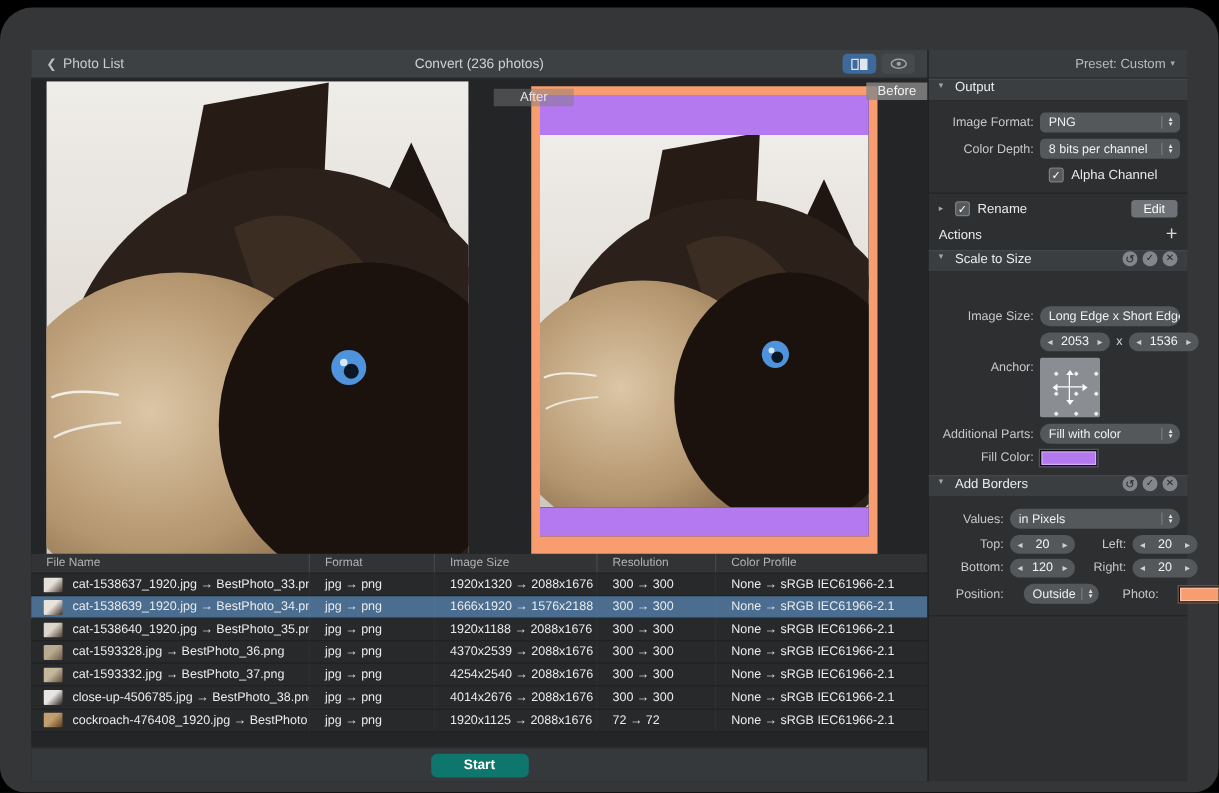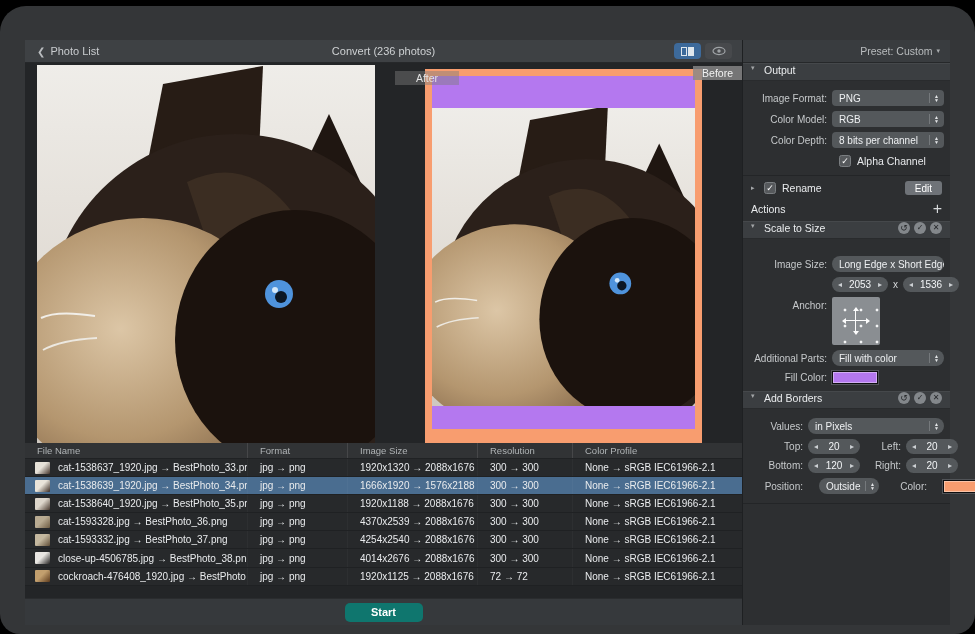--- a/index.html
+++ b/index.html
@@ -299,31 +299,20 @@
             <div class="sel">
               <span>PNG</span>
               <span class="sel-div"></span>
               <span class="sel-chev">
                   <span>▲</span>
                   <span>▼</span>
                 </span>
             </div>
           </div>
           <div class="frow">
-            <span class="flabel">Color Model:</span>
-            <div class="sel">
-              <span>RGB</span>
-              <span class="sel-div"></span>
-              <span class="sel-chev">
-                  <span>▲</span>
-                  <span>▼</span>
-                </span>
-            </div>
-          </div>
-          <div class="frow">
             <span class="flabel">Color Depth:</span>
             <div class="sel">
               <span>8 bits per channel</span>
               <span class="sel-div"></span>
               <span class="sel-chev">
                   <span>▲</span>
                   <span>▼</span>
                 </span>
             </div>
           </div>
@@ -347,21 +336,21 @@
 
         <div class="sechdr">
           <span class="disc">▾</span>
           <span>Scale to Size</span>
           <span class="hdr-btns">
             <span class="circle-btn reset">↺</span>
             <span class="circle-btn">✓</span>
             <span class="circle-btn">✕</span>
           </span>
         </div>
-        <div style="padding-top:12px;">
+        <div style="padding-top:22px;">
           <div class="frow">
             <span class="flabel">Image Size:</span>
             <div class="sel capsule">
               <span>Long Edge x Short Edge</span>
 
             </div>
           </div>
           <div class="frow">
             <span class="flabel"></span>
             <div class="scale-steppers">
@@ -458,21 +447,21 @@
           <div class="b-pos">
             <span class="flabel">Position:</span>
             <div class="sel capsule" style="padding-right:4px;">
               <span>Outside</span>
               <span class="sel-div"></span>
               <span class="sel-chev">
                   <span>▲</span>
                   <span>▼</span>
                 </span>
             </div>
-            <span class="flabel">Color:</span>
+            <span class="flabel">Photo:</span>
             <span class="swatch wide" style="background: rgb(248, 157, 111);"></span>
           </div>
         </div>
 
       </div>
     </div>
   </div>
 </div>
 
 </body></html>

